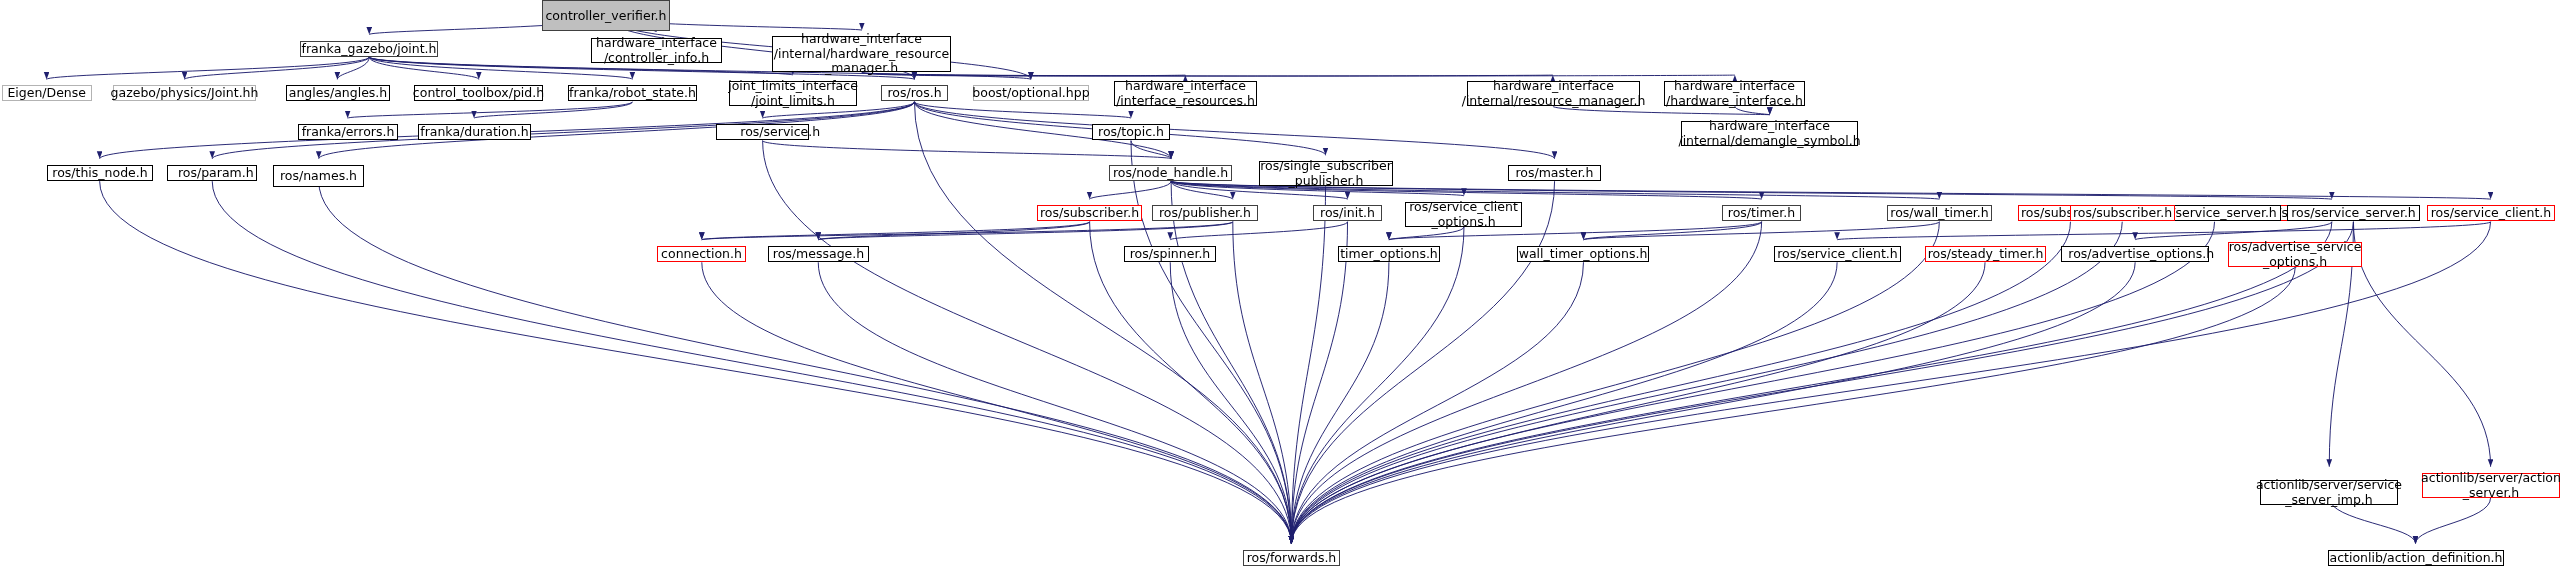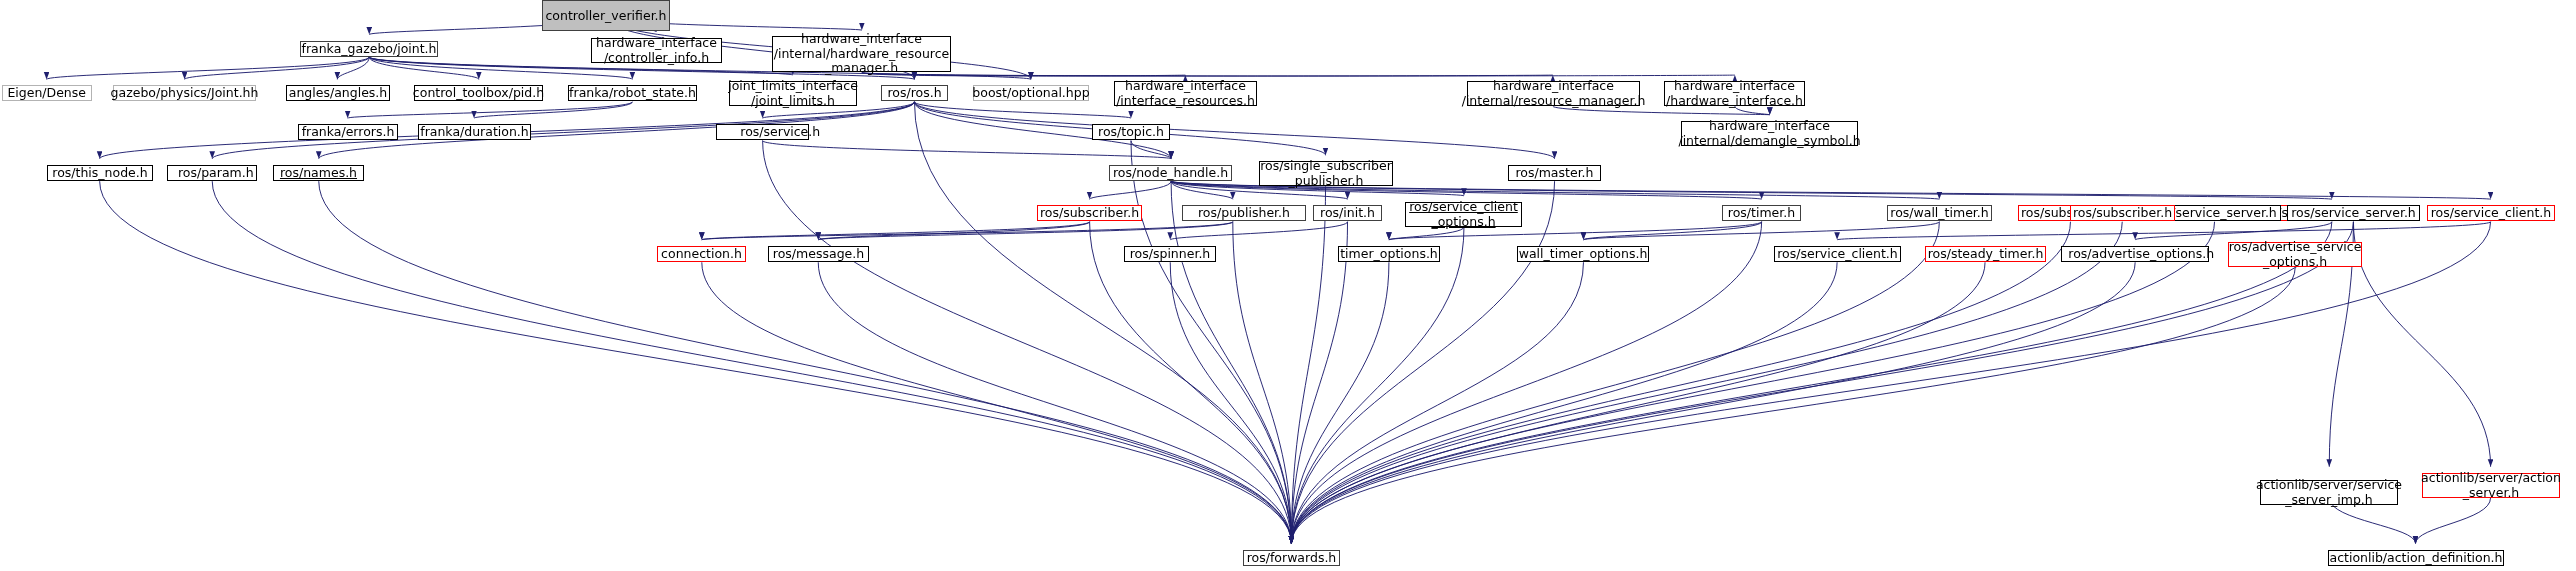--- a/index.html
+++ b/index.html
@@ -135,29 +135,29 @@
       <div class="node two" style="left: 1664px; top: 81px; width: 141px; height: 25px;">hardware_interface
 /hardware_interface.h</div>
       <div class="node" style="left: 298px; top: 124px; width: 100px; height: 16.4px;">franka/errors.h</div>
       <div class="node" style="left: 418px; top: 124px; width: 113px; height: 16.4px;">franka/duration.h</div>
       <div class="node" style="left: 716px; top: 124px; width: 93px; height: 16.4px; padding-left: 39px;">ros/service.h</div>
       <div class="node" style="left: 1092px; top: 124px; width: 78px; height: 16.4px;">ros/topic.h</div>
       <div class="node two" style="left: 1681px; top: 121px; width: 177px; height: 25px;">hardware_interface
 /internal/demangle_symbol.h</div>
       <div class="node" style="left: 47px; top: 165px; width: 106px; height: 16.4px;">ros/this_node.h</div>
       <div class="node" style="left: 167px; top: 165px; width: 90px; height: 16.4px; padding-left: 11px;">ros/param.h</div>
-      <div class="node" style="left: 273px; top: 165px; width: 91px; height: 16px; text-decoration: underline;">ros/names.h</div>
+      <div class="node" style="left: 273px; top: 165px; width: 91px; height: 22px;">ros/names.h</div>
       <div class="node dark" style="left: 1109px; top: 165px; width: 123px; height: 16.4px;">ros/node_handle.h</div>
       <div class="node two" style="left: 1259px; top: 161px; width: 134px; height: 25px;">ros/single_subscriber
 _publisher.h</div>
       <div class="node" style="left: 1508px; top: 165px; width: 93px; height: 16.4px;">ros/master.h</div>
       <div class="node red" style="left: 1037px; top: 205px; width: 105px; height: 16.4px;">ros/subscriber.h</div>
-      <div class="node dark" style="left: 1182px; top: 205px; width: 124px; height: 16.4px;">ros/publisher.h</div>
+      <div class="node dark" style="left: 1152px; top: 205px; width: 106px; height: 16.4px;">ros/publisher.h</div>
       <div class="node dark" style="left: 1313px; top: 205px; width: 69px; height: 16.4px;">ros/init.h</div>
-      <div class="node two" style="left: 1405px; top: 202px; width: 117px; height: 25px; text-decoration: underline;">ros/service_client
+      <div class="node two" style="left: 1405px; top: 202px; width: 117px; height: 25px;">ros/service_client
 _options.h</div>
       <div class="node dark" style="left: 1722px; top: 205px; width: 79px; height: 16.4px;">ros/timer.h</div>
       <div class="node dark" style="left: 1887px; top: 205px; width: 105px; height: 16.4px;">ros/wall_timer.h</div>
       <div class="node red" style="left: 2256px; top: 205px; width: 152px; height: 16.4px;">ros/subscribe_options.h</div>
       <div class="node red" style="left: 2427px; top: 205px; width: 128px; height: 16.4px;">ros/service_client.h</div>
       <div class="node red" style="left: 657px; top: 246px; width: 89px; height: 16.4px;">connection.h</div>
       <div class="node" style="left: 768px; top: 246px; width: 101px; height: 16.4px;">ros/message.h</div>
       <div class="node" style="left: 1124px; top: 246px; width: 92px; height: 16.4px;">ros/spinner.h</div>
       <div class="node" style="left: 1338px; top: 246px; width: 102px; height: 16.4px;">timer_options.h</div>
       <div class="node" style="left: 1517px; top: 246px; width: 132px; height: 16.4px;">wall_timer_options.h</div>

